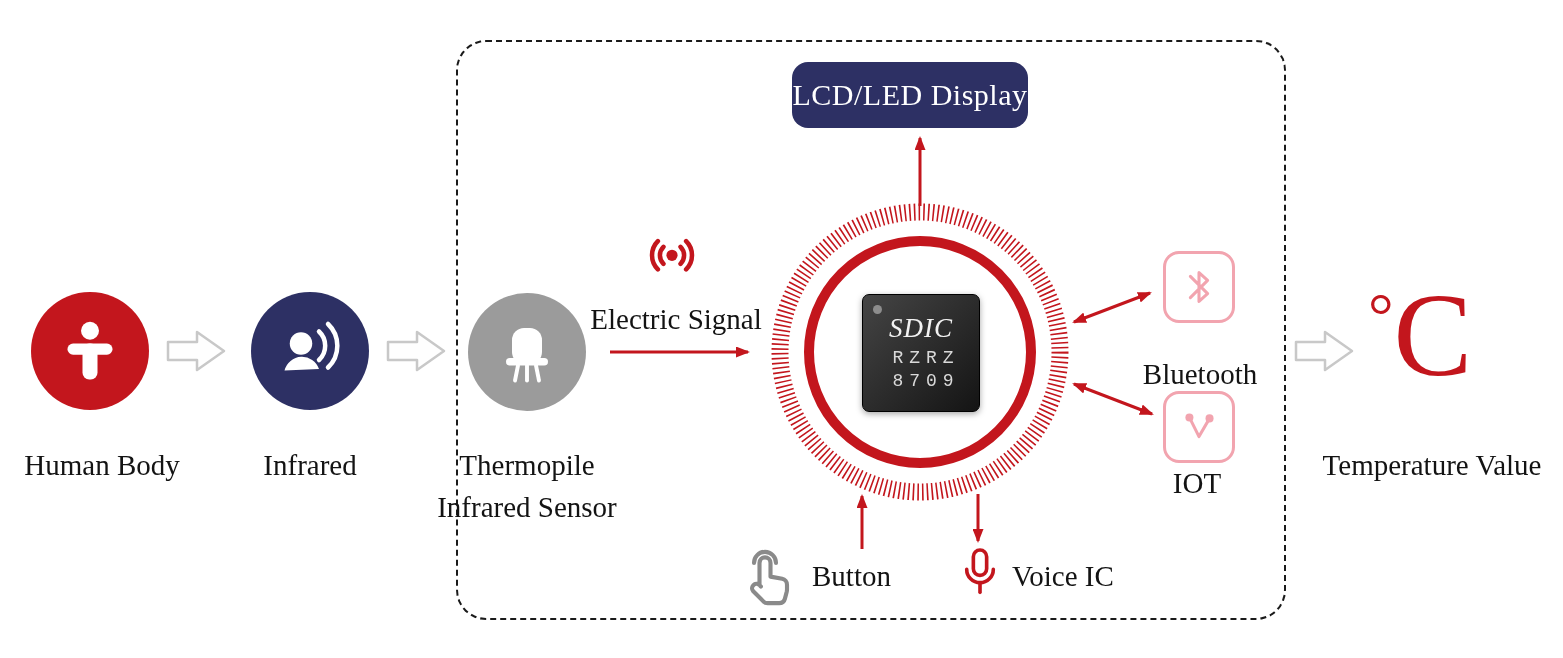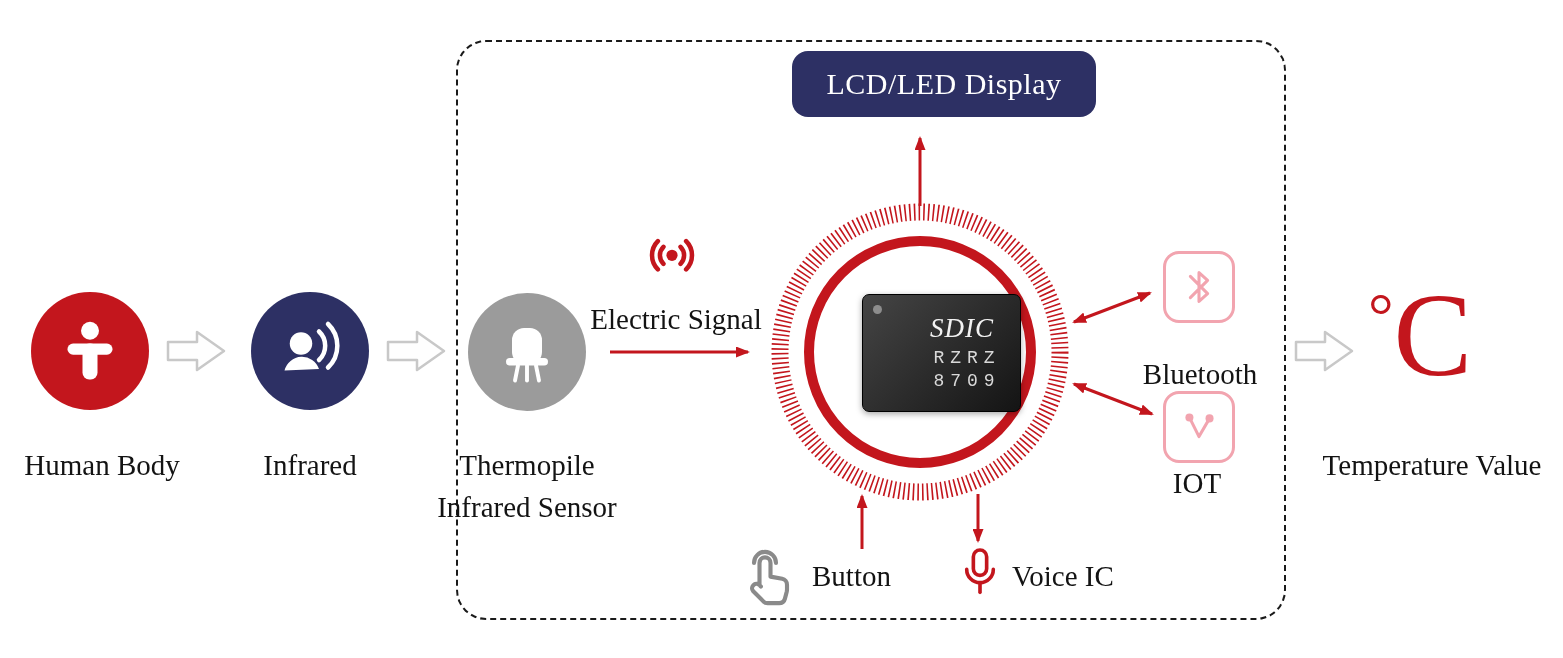--- a/index.html
+++ b/index.html
@@ -31,37 +31,36 @@
   }
   .bg-red{background:var(--red);}
   .bg-navy{background:var(--navy);}
   .bg-gray{background:var(--gray);}
   .lbl{
     position:absolute;font-size:29px;line-height:1.15;white-space:nowrap;
     transform:translateX(-50%);text-align:center;color:var(--ink);
   }
   .lbl-left{transform:none;text-align:left;}
   .lcd-box{
-    position:absolute;left:792px;top:51px;width:304px;height:66px;
+    position:absolute;left:792px;top:62px;width:236px;height:66px;
     background:var(--navy);border-radius:16px;
     display:flex;align-items:center;justify-content:center;
   }
   .lcd-box .lcd-text{color:#ffffff;font-size:30px;letter-spacing:0.5px;}
   .periph-square{
     position:absolute;width:66px;height:66px;border:3px solid var(--pink);
     border-radius:16px;display:flex;align-items:center;justify-content:center;
     background:#ffffff;
   }
   .chip{
     position:absolute;left:862px;top:294px;width:116px;height:116px;
     background:linear-gradient(135deg,#454545,#141414);
     border:1px solid #000;border-radius:7px;
     display:flex;flex-direction:column;align-items:center;justify-content:center;
     box-shadow:0 2px 6px rgba(0,0,0,.35);
-    padding-left:41px;
   }
   .chip-dot{position:absolute;left:10px;top:10px;width:9px;height:9px;border-radius:50%;background:#8d8d8d;}
   .chip-brand{font-style:italic;font-size:27px;color:#f2f2f2;letter-spacing:1px;margin-bottom:3px;}
   .chip-part{font-family:Liberation Mono, monospace;font-size:18px;letter-spacing:6px;color:#d9d9d9;line-height:1.3;margin-left:10px;}
   .temp-symbol{
     position:absolute;left:1368px;top:288px;display:flex;align-items:flex-start;color:var(--red);
   }
   .temp-deg{font-size:64px;line-height:0.7;margin-top:6px;}
   .temp-c{font-size:118px;line-height:0.82;}
   

